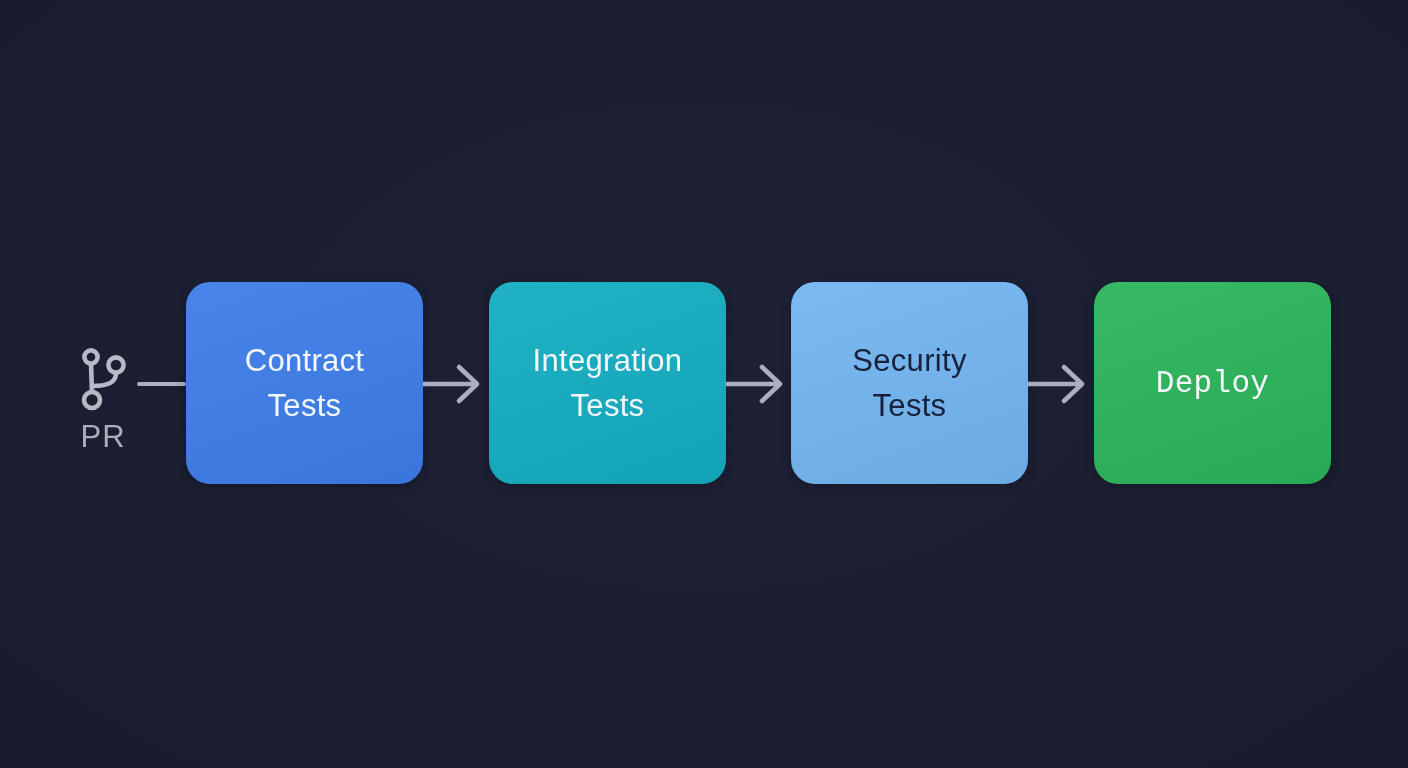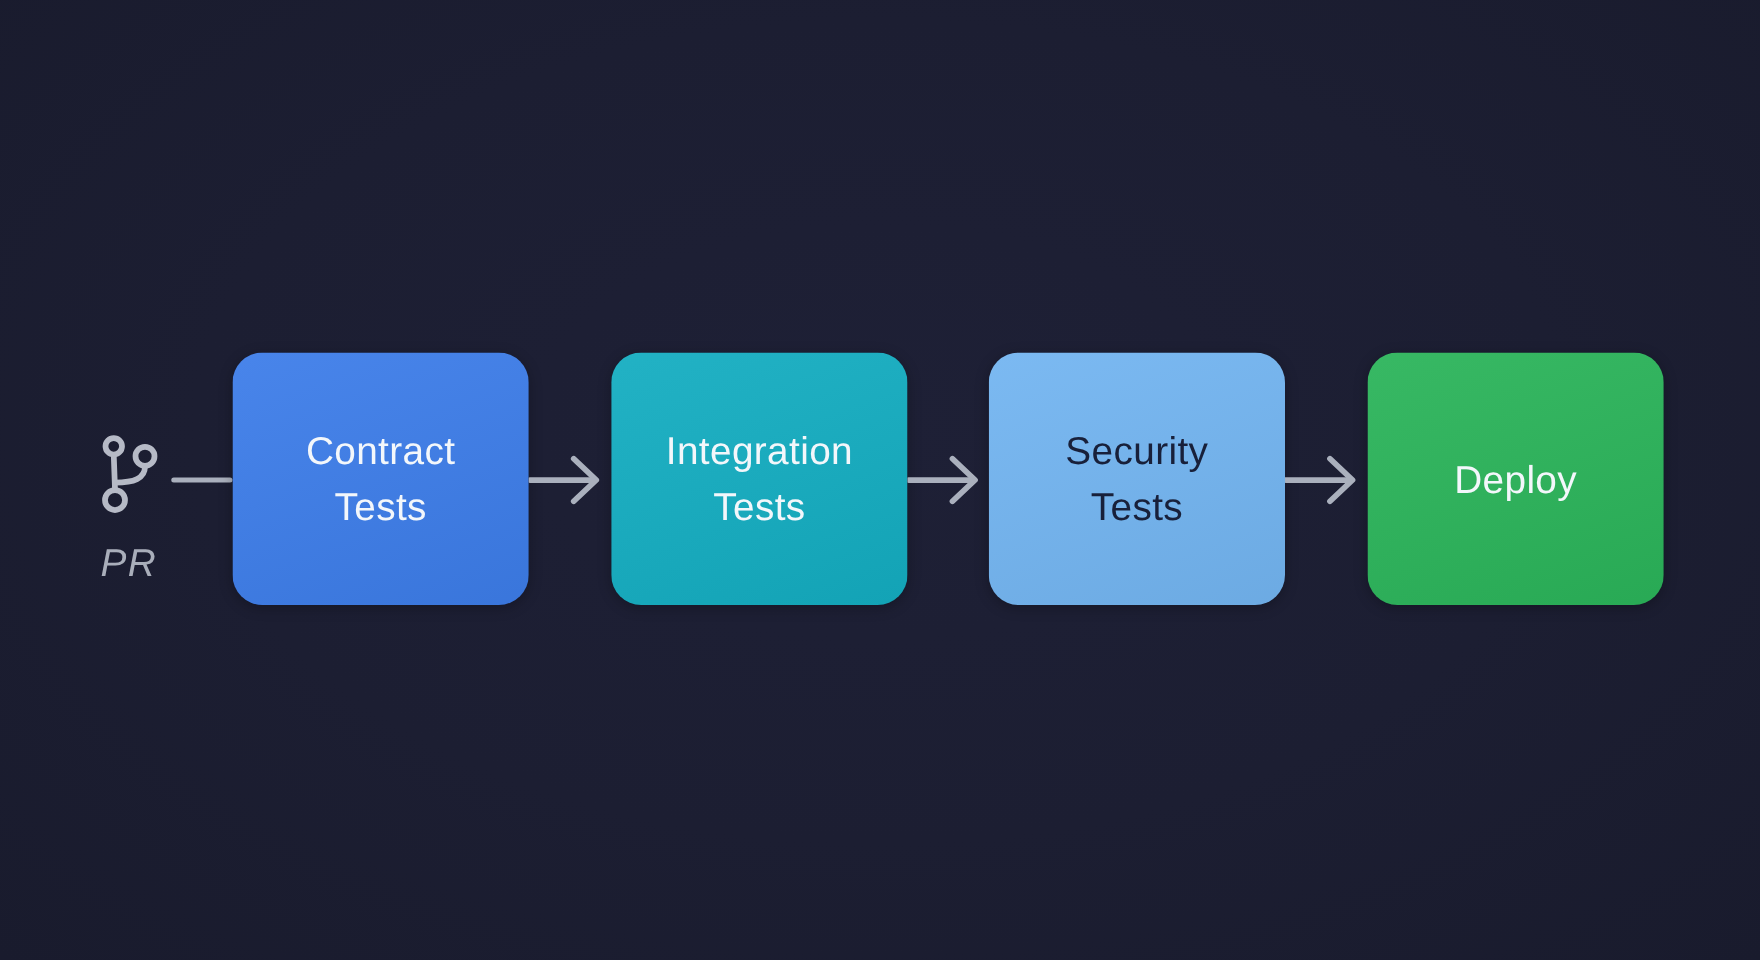--- a/index.html
+++ b/index.html
@@ -21,26 +21,25 @@
     left: 75px;
     top: 344px;
     width: 56px;
     text-align: center;
   }
   .git-icon {
     display: block;
     margin: 0 auto;
   }
   .source-label {
-    margin-top: 20px;
+    margin-top: 6px;
     font-size: 31px;
     line-height: 34px;
     letter-spacing: 1px;
     color: #a9aeba;
-    font-style: italic;
   }
   
   .lead-line {
     position: absolute;
     left: 137px;
     top: 382px;
     width: 49px;
     height: 4px;
     border-radius: 2px;
     background: #aab0bd;
@@ -114,21 +113,21 @@
     </div>
   </div>
 
   <div class="node node-3" style="background-color: rgb(115, 181, 241); color: rgb(24, 32, 58);">
     <div class="node-label">
       <span>Security</span>
       <span>Tests</span>
     </div>
   </div>
 
-  <div class="node node-4" style="background-color: rgb(43, 180, 90); color: rgb(243, 247, 251);">
+  <div class="node node-4" style="background-color: rgb(43, 180, 90); color: rgb(243, 247, 251); font-family: Liberation Mono, monospace;">
     <div class="node-label">
       <span>Deploy</span>
 
     </div>
   </div>
 
   <svg class="arrow arrow-1" width="60" height="44" viewBox="0 0 60 44" fill="none">
     <g stroke="#aab0bd" stroke-width="4.6" stroke-linecap="round" stroke-linejoin="round" fill="none">
       <line x1="1" y1="22" x2="50" y2="22"></line>
       <polyline points="36,5 54,22 36,39"></polyline>

